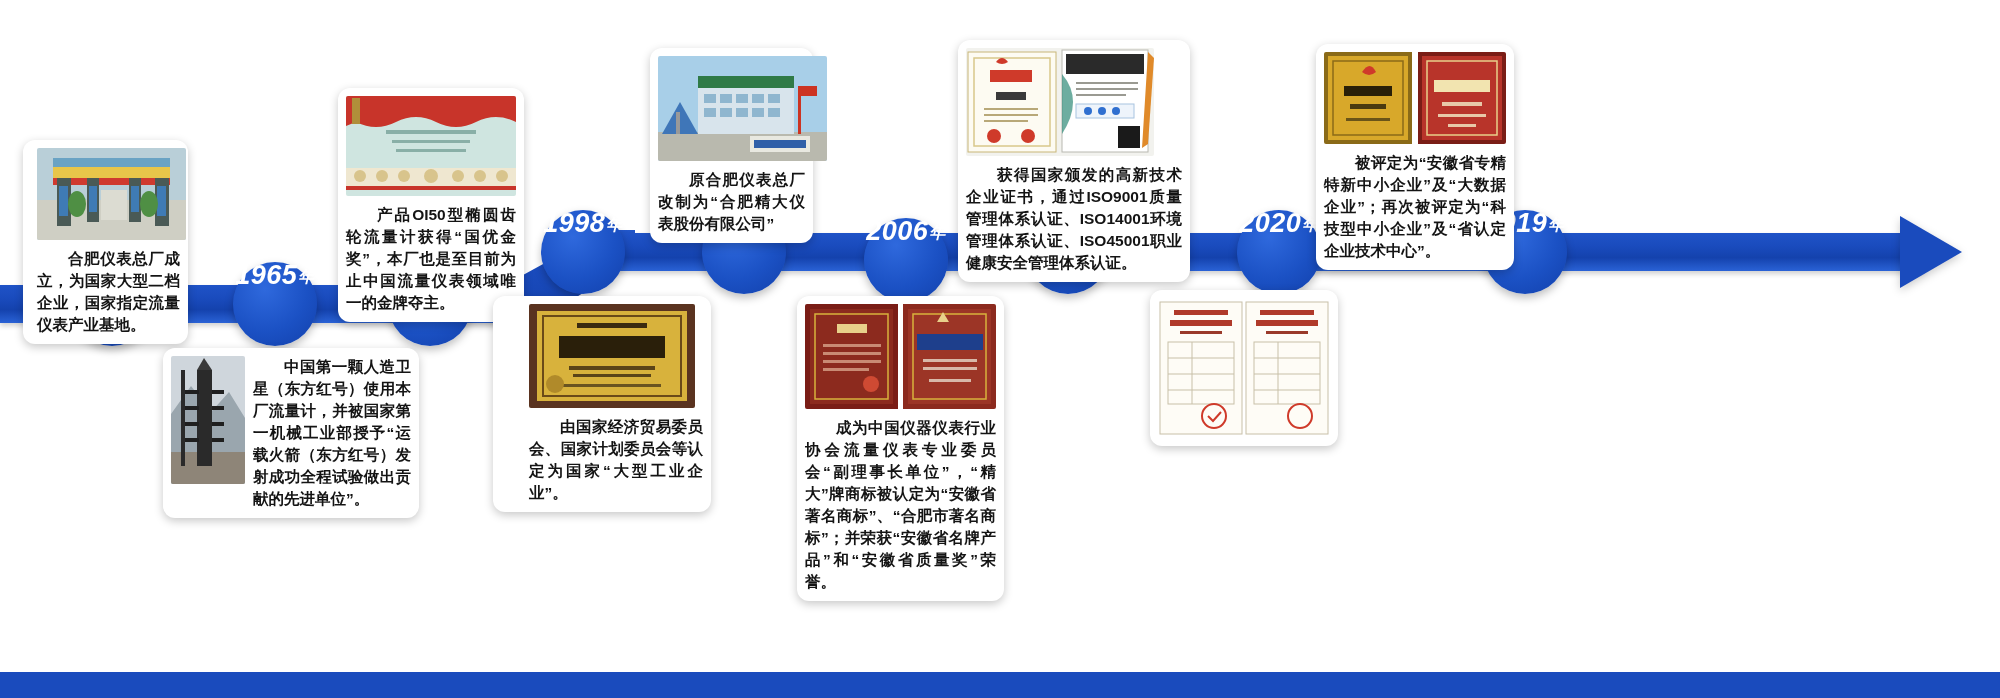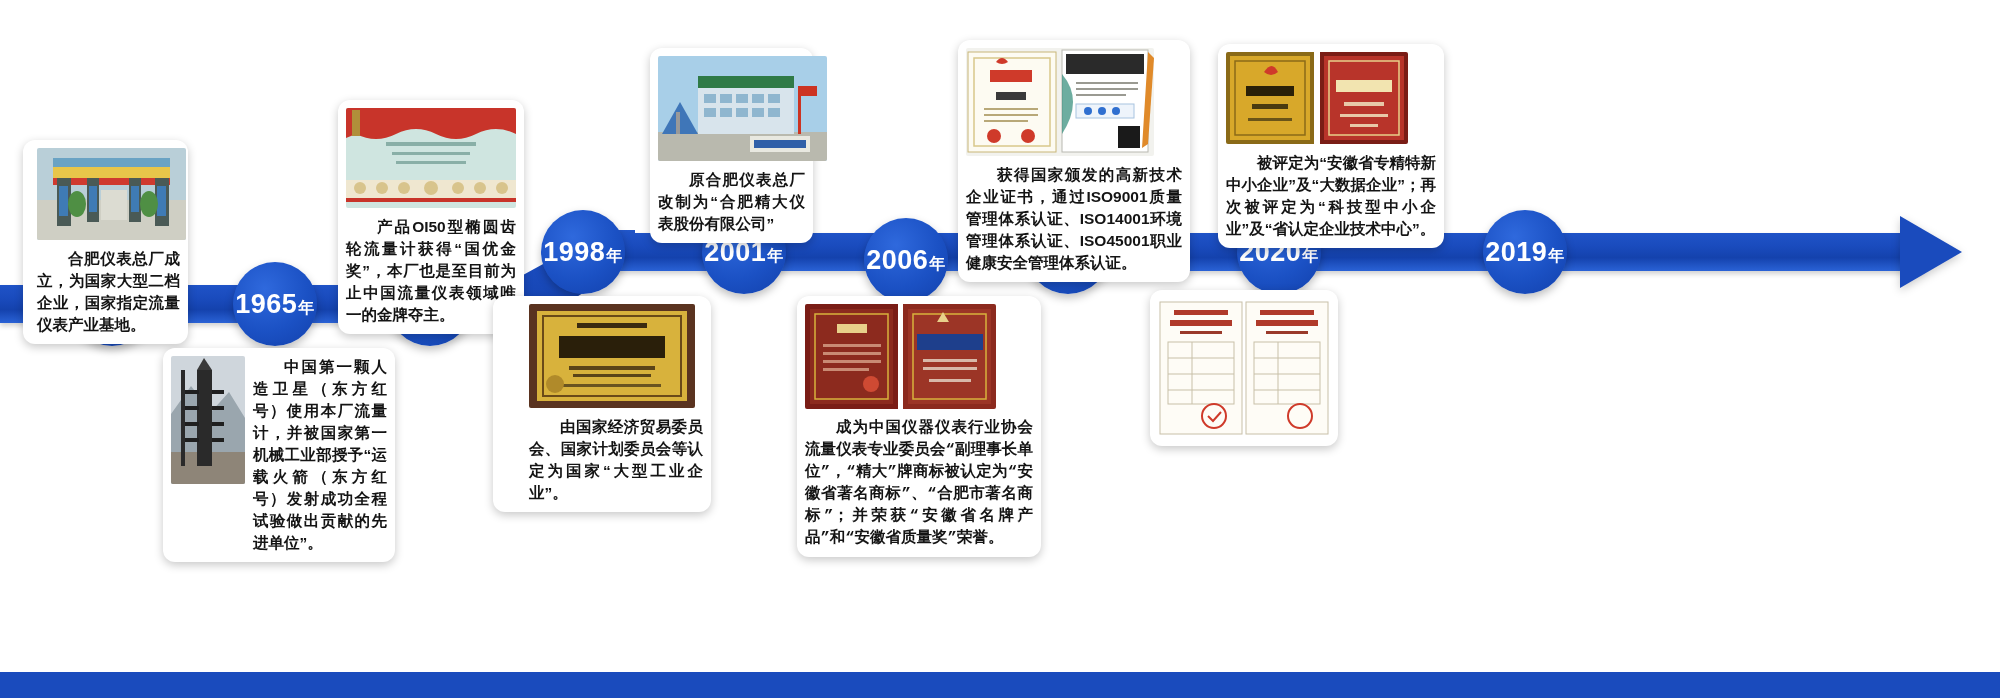--- a/index.html
+++ b/index.html
@@ -32,22 +32,23 @@
     border-left:62px solid #1a4bbd;
     filter:drop-shadow(0 3px 4px rgba(0,0,0,0.2));
   }
 
   
   .year{
     position:absolute;
     border-radius:50%;
     background:radial-gradient(circle at 38% 32%,#2f69dd 0%,#1b51c4 55%,#1240ab 100%);
     box-shadow:0 4px 9px rgba(0,0,0,0.25);
-    display:flex;align-items:center;justify-content:center;
+    display:flex;justify-content:center;
     color:#ffffff;
+    font-style:italic;
     font-weight:bold;
     letter-spacing:0.5px;
     z-index:6;
   }
   .year .num{font-size:27px;line-height:1;}
   .year .suf{font-size:16px;line-height:1;margin-left:1px;margin-top:7px;}
 
   
   .card{
     position:absolute;
@@ -153,21 +154,21 @@
           <rect x="64" y="42" width="26" height="30" fill="#dcdcd2"></rect>
           <ellipse cx="40" cy="56" rx="9" ry="13" fill="#4f8f44"></ellipse>
           <ellipse cx="112" cy="56" rx="9" ry="13" fill="#4f8f44"></ellipse>
           <rect x="16" y="10" width="117" height="9" fill="#6aa3c4"></rect>
         </svg>
       </div>
       <div class="txt indent">合肥仪表总厂成立，为国家大型二档企业，国家指定流量仪表产业基地。</div>
     </div>
   </div>
 
-  <div class="card" style="left:163px;top:348px;width:232px;">
+  <div class="card" style="left:163px;top:348px;width:256px;">
     <div class="body">
       <div class="photo" style="width:74px;height:128px;">
         <svg viewBox="0 0 74 128" preserveAspectRatio="none">
           <rect width="74" height="128" fill="#cfd6dc"></rect>
           <polygon points="0,58 20,30 40,56 58,36 74,62 74,128 0,128" fill="#9aa6ae"></polygon>
           <rect y="96" width="74" height="32" fill="#8e8578"></rect>
           <rect x="26" y="14" width="15" height="96" fill="#2a2a2a"></rect>
           <polygon points="26,14 33,2 41,14" fill="#3a3a3a"></polygon>
           <rect x="14" y="34" width="14" height="4" fill="#1f1f1f"></rect>
           <rect x="14" y="50" width="14" height="4" fill="#1f1f1f"></rect>
@@ -177,21 +178,21 @@
           <rect x="41" y="50" width="12" height="4" fill="#1f1f1f"></rect>
           <rect x="41" y="66" width="12" height="4" fill="#1f1f1f"></rect>
           <rect x="41" y="82" width="12" height="4" fill="#1f1f1f"></rect>
           <rect x="10" y="14" width="4" height="96" fill="#2a2a2a"></rect>
         </svg>
       </div>
       <div class="txt indent">中国第一颗人造卫星（东方红号）使用本厂流量计，并被国家第一机械工业部授予“运载火箭（东方红号）发射成功全程试验做出贡献的先进单位”。</div>
     </div>
   </div>
 
-  <div class="card stack" style="left:338px;top:100px;width:186px;">
+  <div class="card stack" style="left:338px;top:88px;width:186px;">
     <div class="body">
       <div class="photo" style="width:170px;height:100px;">
         <svg viewBox="0 0 170 100" preserveAspectRatio="none">
           <rect width="170" height="100" fill="#cfe5e0"></rect>
           <path d="M0,0 L170,0 L170,26 Q150,16 130,26 Q110,36 90,26 Q70,16 50,26 Q30,36 10,26 L0,30 Z" fill="#c8342a"></path>
           <rect x="40" y="34" width="90" height="4" fill="#5a8a80" opacity=".6"></rect>
           <rect x="46" y="44" width="78" height="3" fill="#5a8a80" opacity=".6"></rect>
           <rect x="50" y="53" width="70" height="3" fill="#5a8a80" opacity=".6"></rect>
           <rect x="0" y="72" width="170" height="18" fill="#efe7d0"></rect>
           <g fill="#d8c48c">
@@ -255,21 +256,21 @@
           <rect x="140" y="30" width="3" height="48" fill="#cc3322"></rect>
           <rect x="143" y="30" width="16" height="10" fill="#cc3322"></rect>
           <rect x="92" y="80" width="60" height="16" fill="#e8e8e0"></rect>
           <rect x="96" y="84" width="52" height="8" fill="#2f5fa8"></rect>
         </svg>
       </div>
       <div class="txt indent">原合肥仪表总厂改制为“合肥精大仪表股份有限公司”</div>
     </div>
   </div>
 
-  <div class="card stack" style="left:797px;top:296px;width:244px;font-family:Liberation Mono, monospace;">
+  <div class="card stack" style="left:797px;top:296px;width:207px;">
     <div class="body">
       <div class="photo" style="width:191px;height:105px;">
         <svg viewBox="0 0 191 105" preserveAspectRatio="none">
           <rect width="93" height="105" fill="#7a1d16"></rect>
           <rect x="5" y="5" width="83" height="95" fill="#8c2a1e"></rect>
           <rect x="10" y="10" width="73" height="85" fill="none" stroke="#d8b23c" stroke-width="1.5"></rect>
           <rect x="32" y="20" width="30" height="9" fill="#e8d08a"></rect>
           <g fill="#c98a74">
             <rect x="18" y="40" width="58" height="3"></rect>
               <rect x="18" y="48" width="58" height="3"></rect>
@@ -356,21 +357,21 @@
               <line x1="96" y1="76" x2="162" y2="76"></line>
             <line x1="96" y1="92" x2="162" y2="92"></line>
               <line x1="120" y1="44" x2="120" y2="106"></line>
           </g>
           <circle cx="142" cy="118" r="12" fill="none" stroke="#cf3a2a" stroke-width="2"></circle>
         </svg>
       </div>
     </div>
   </div>
 
-  <div class="card stack" style="left:1218px;top:44px;width:226px;">
+  <div class="card stack" style="left:1316px;top:44px;width:198px;">
     <div class="body">
       <div class="photo" style="width:182px;height:92px;">
         <svg viewBox="0 0 182 92" preserveAspectRatio="none">
           <rect width="88" height="92" fill="#8a6a18"></rect>
           <rect x="4" y="4" width="80" height="84" fill="#d8a82a"></rect>
           <rect x="9" y="9" width="70" height="74" fill="none" stroke="#8a6a18" stroke-width="1.5"></rect>
           <path d="M38,20 q8,-12 14,0 q-7,6 -14,0 z" fill="#cf3a2a"></path>
           <rect x="20" y="34" width="48" height="10" fill="#2a2008"></rect>
           <rect x="26" y="52" width="36" height="5" fill="#4a3a10"></rect>
           <rect x="22" y="66" width="44" height="3" fill="#6a5418"></rect>

